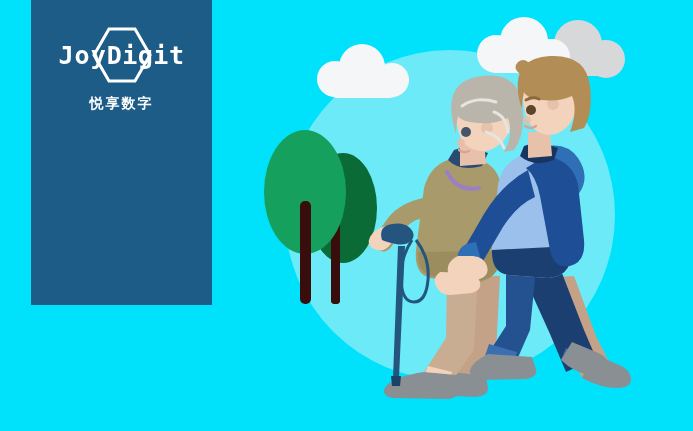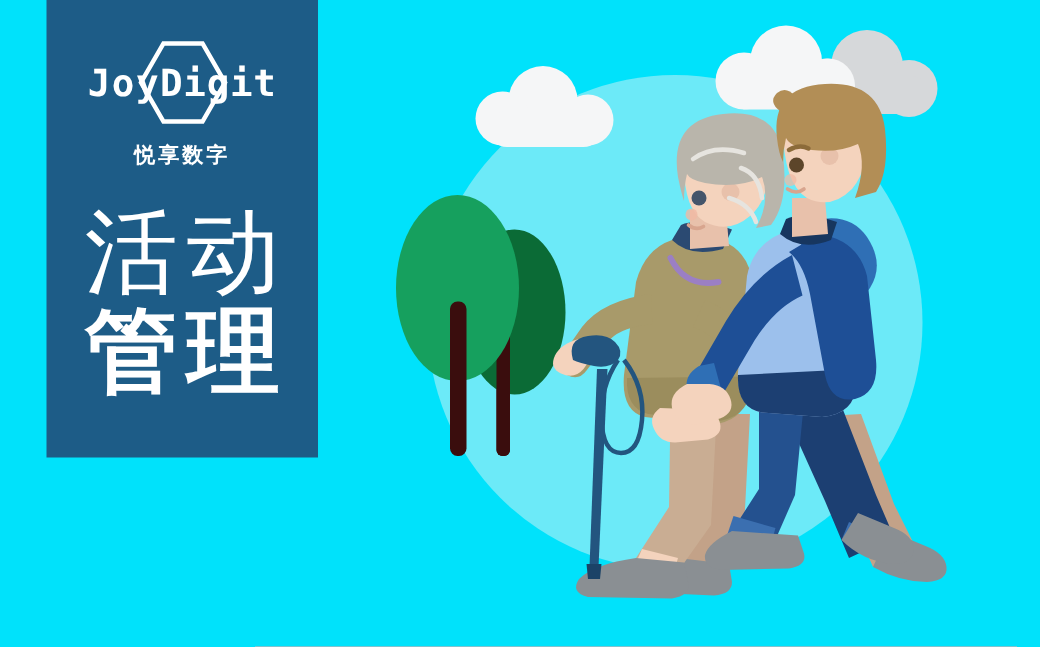--- a/index.html
+++ b/index.html
@@ -6,21 +6,21 @@
     margin: 0;
     padding: 0;
     background: #ffffff;
   }
   #poster {
     position: relative;
     width: 693px;
     height: 431px;
     overflow: hidden;
     font-family: "Liberation Sans", "DejaVu Sans", sans-serif;
-    background: #0f172a;
+    background: #c2410c;
   }
   #poster svg.layer {
     position: absolute;
     left: 0;
     top: 0;
     width: 693px;
     height: 431px;
   }
   .brand-panel {
     position: absolute;
@@ -234,20 +234,16 @@
       <svg class="logo-hex" viewBox="0 0 62 58">
         <polygon points="18,3 44,3 59,29 44,55 18,55 3,29" fill="none" stroke="#ffffff" stroke-width="3"></polygon>
       </svg>
       <div class="logo-word">
         <span class="joy">Joy</span><span>Digit</span>
       </div>
     </div>
 
     <div class="logo-sub">悦享数字</div>
 
-    <div class="title-block">
-      <div class="title-line">活动</div>
-      <div class="title-line bold">管理</div>
-    </div>
 
   </div>
 
 </div>
 
 </body></html>

